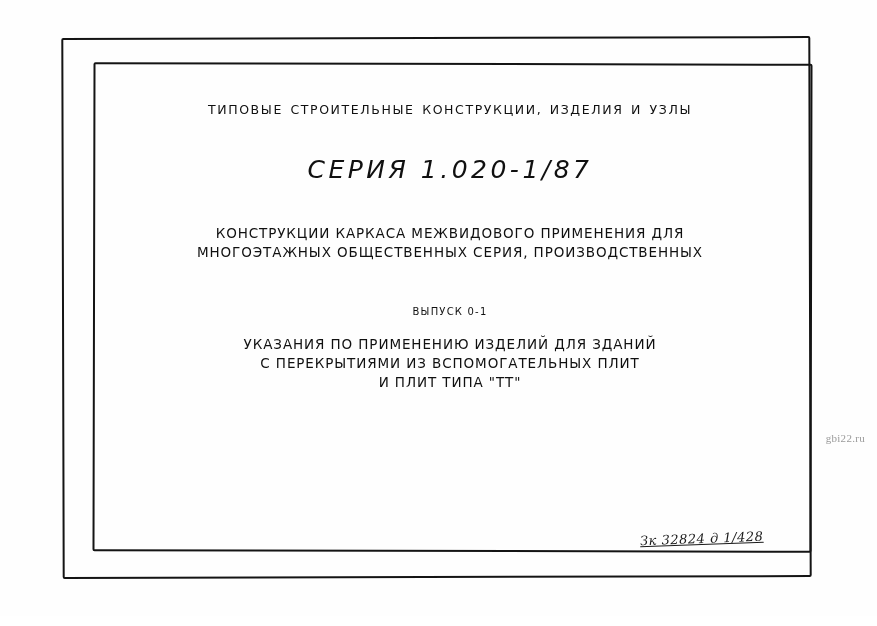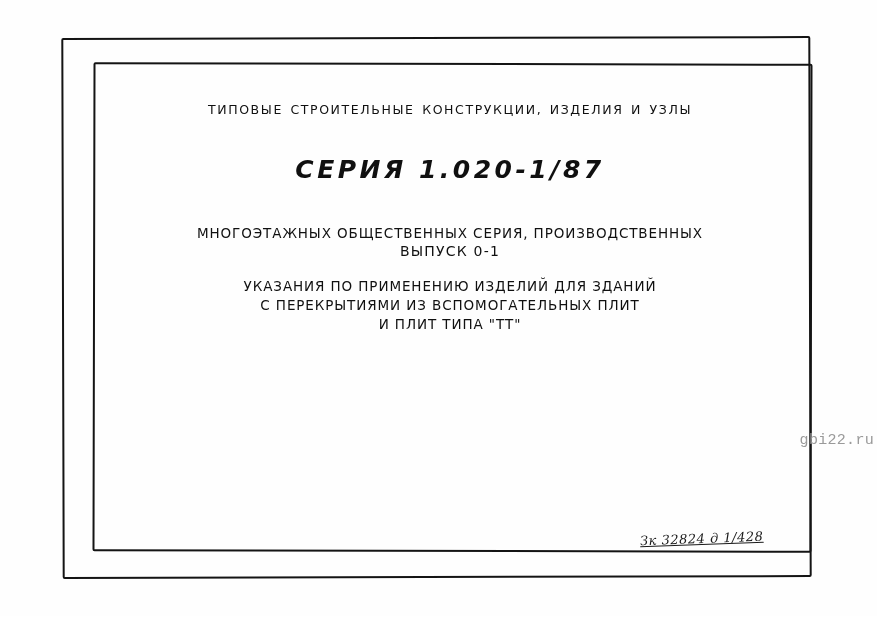--- a/index.html
+++ b/index.html
@@ -63,51 +63,52 @@
     margin-top: 32px;
     white-space: nowrap;
   }
 
   .series {
     font-family: "DejaVu Sans", sans-serif;
     font-size: 25px;
     letter-spacing: 3.5px;
     margin-top: 38px;
     font-style: italic;
-    font-weight: 700;
+    font-weight: 400;
   }
 
   .subject {
     margin-top: 40px;
     font-size: 13.5px;
     letter-spacing: 0.9px;
     line-height: 19px;
   }
   .subject div { white-space: nowrap; }
 
   .issue {
-    font-size: 14px;
+    margin-top: 44px;
+    font-size: 10px;
     letter-spacing: 1.2px;
   }
 
   .descr {
     margin-top: 18px;
     font-size: 13.5px;
     letter-spacing: 0.9px;
     line-height: 19px;
   }
   .descr div { white-space: nowrap; }
 
   
   .watermark {
     position: absolute;
-    right: 3px;
+    right: 12px;
     top: 432px;
-    font-family: Liberation Mono, monospace;
-    font-size: 15px;
+    font-family: Liberation Serif, serif;
+    font-size: 11px;
     color: #9a9a9a;
     letter-spacing: 0.3px;
   }
 
   
   .handwritten {
     position: absolute;
     left: 640px;
     top: 531px;
     font-family: "DejaVu Serif", serif;
@@ -129,20 +130,21 @@
   <div class="frame-outer"></div>
   <div class="frame-inner"></div>
 
   <div class="content">
 
     <div class="line-spaced">ТИПОВЫЕ СТРОИТЕЛЬНЫЕ КОНСТРУКЦИИ, ИЗДЕЛИЯ И УЗЛЫ</div>
 
     <div class="series">СЕРИЯ 1.020-1/87</div>
 
     <div class="subject">
+      <div>КОНСТРУКЦИИ КАРКАСА МЕЖВИДОВОГО ПРИМЕНЕНИЯ ДЛЯ</div>
       <div>МНОГОЭТАЖНЫХ ОБЩЕСТВЕННЫХ СЕРИЯ, ПРОИЗВОДСТВЕННЫХ</div>
     </div>
 
     <div class="issue">ВЫПУСК 0-1</div>
 
     <div class="descr">
       <div>УКАЗАНИЯ ПО ПРИМЕНЕНИЮ ИЗДЕЛИЙ ДЛЯ ЗДАНИЙ</div>
       <div>С ПЕРЕКРЫТИЯМИ ИЗ ВСПОМОГАТЕЛЬНЫХ ПЛИТ</div>
       <div>И ПЛИТ ТИПА "ТТ"</div>
     </div>

